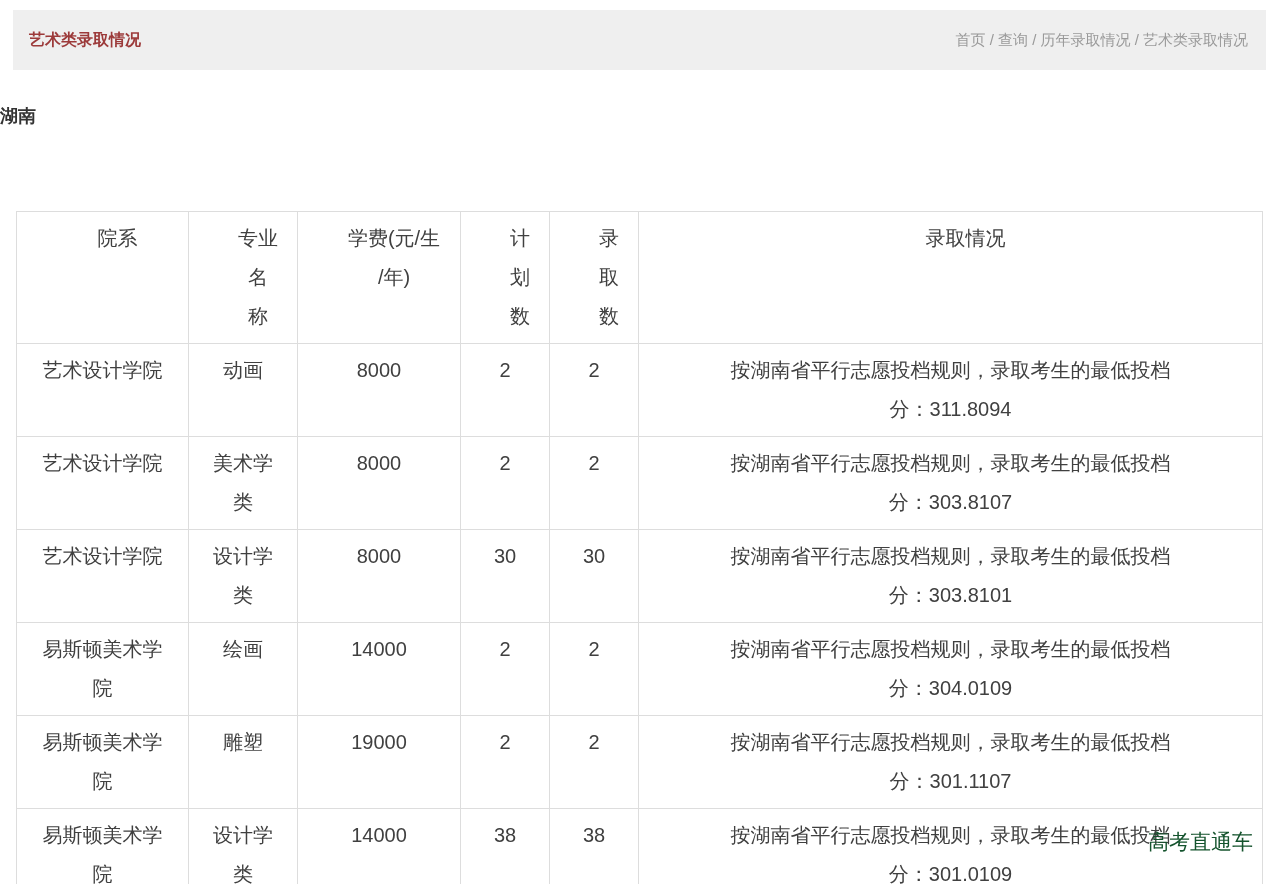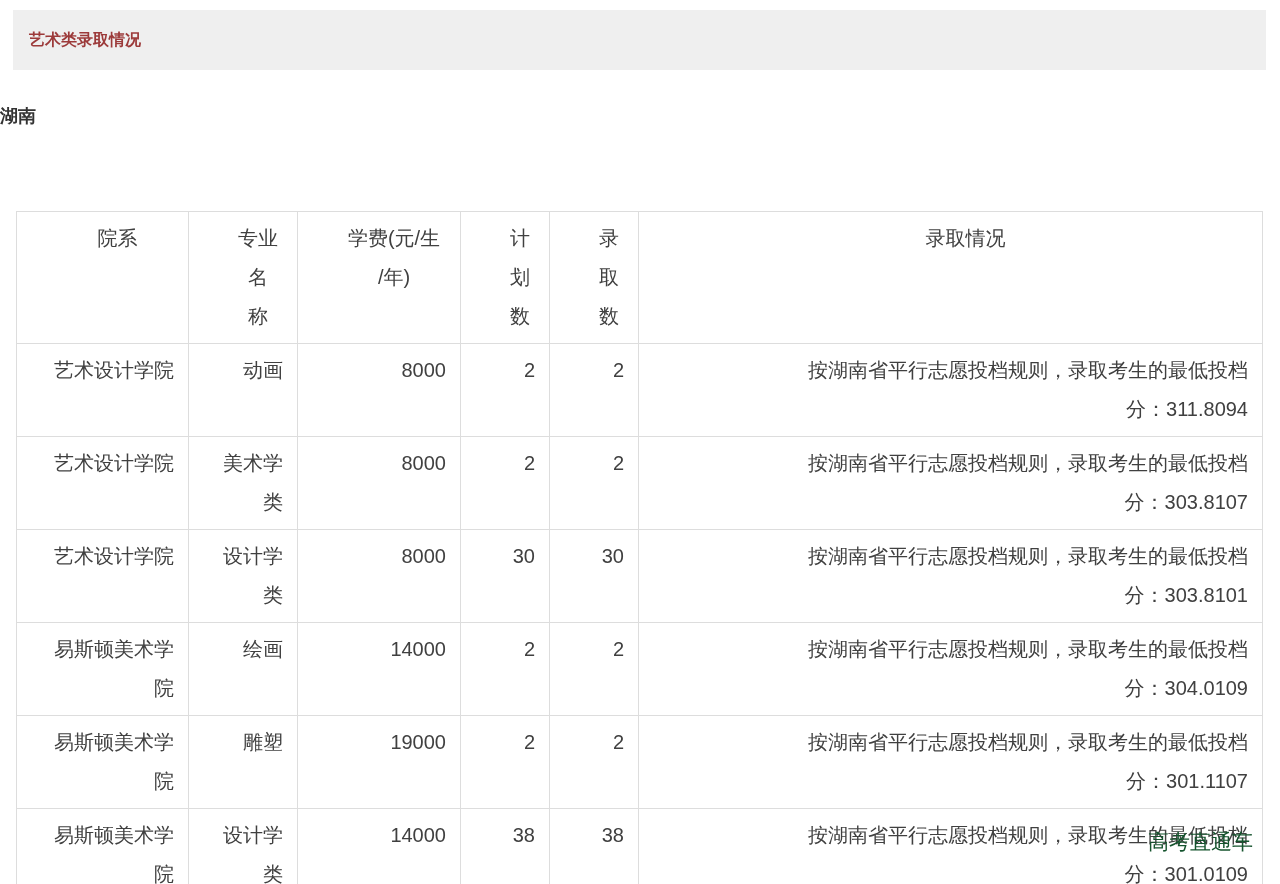--- a/index.html
+++ b/index.html
@@ -80,35 +80,36 @@
     border: 1px solid #dddddd;
     font-size: 20px;
     font-weight: normal;
     line-height: 39px;
     padding: 7px 14px;
     vertical-align: top;
     white-space: pre-line;
     color: #404040;
   }
   .result-table th { text-align: center; height: 93px; padding-left: 44px; }
-  .result-table td { text-align: right; height: 92px; }
+  .result-table td { text-align: center; height: 92px; }
   
   .watermark {
     position: absolute;
     top: 828px;
     right: 27px;
     font-size: 21px;
     color: #14532d;
   }
 </style>
 </head>
 <body>
 
 <div class="title-bar">
   <span class="page-title">艺术类录取情况</span>
+  <span class="breadcrumb">首页 / 查询 / 历年录取情况 / 艺术类录取情况</span>
 </div>
 
 <div class="filter-row">
   <span class="filter-label">湖南</span>
 </div>
 
 <table class="result-table">
   <colgroup>
     <col style="width:172px">
       <col style="width:109px">

